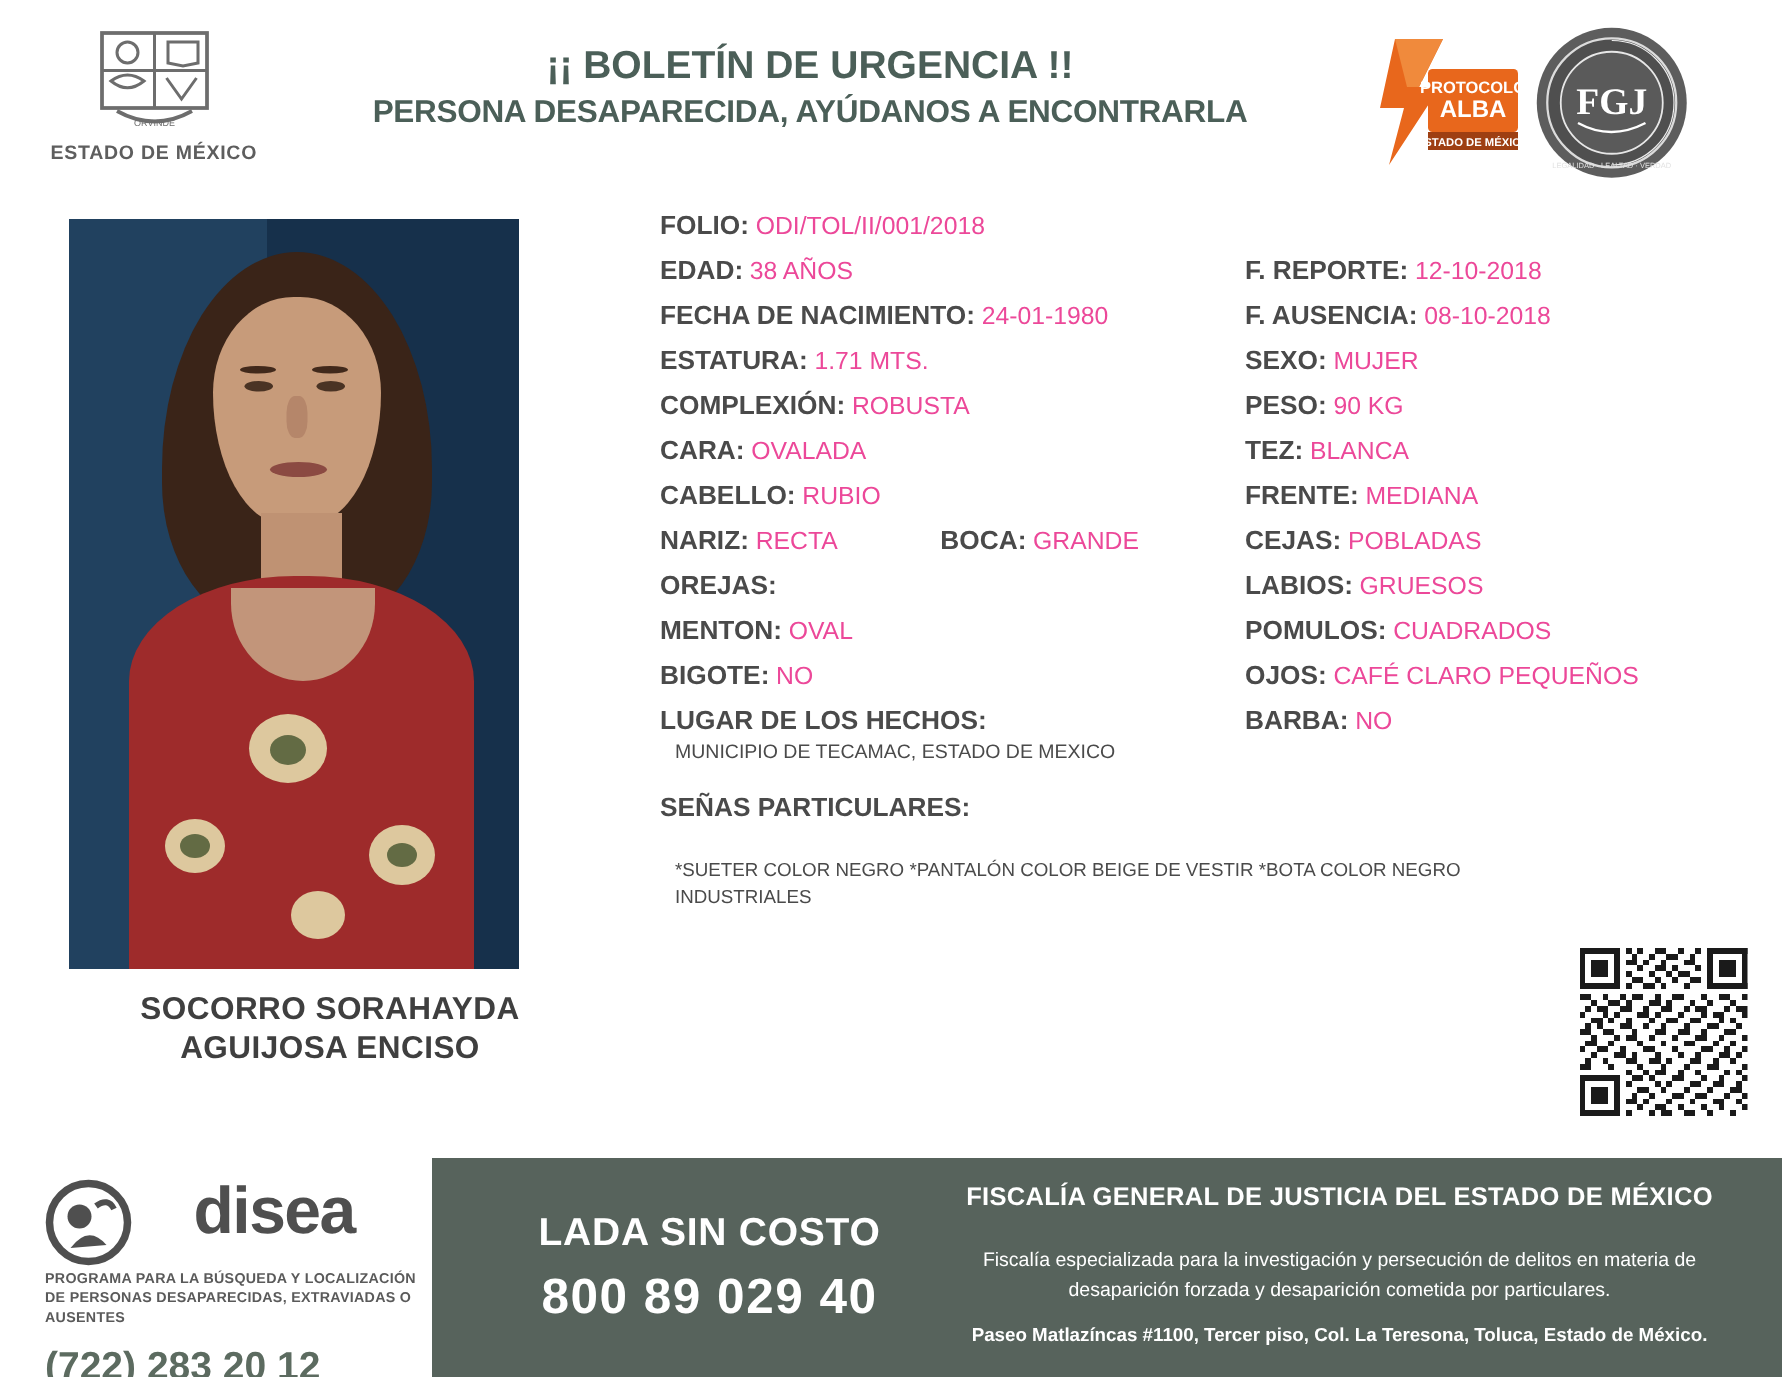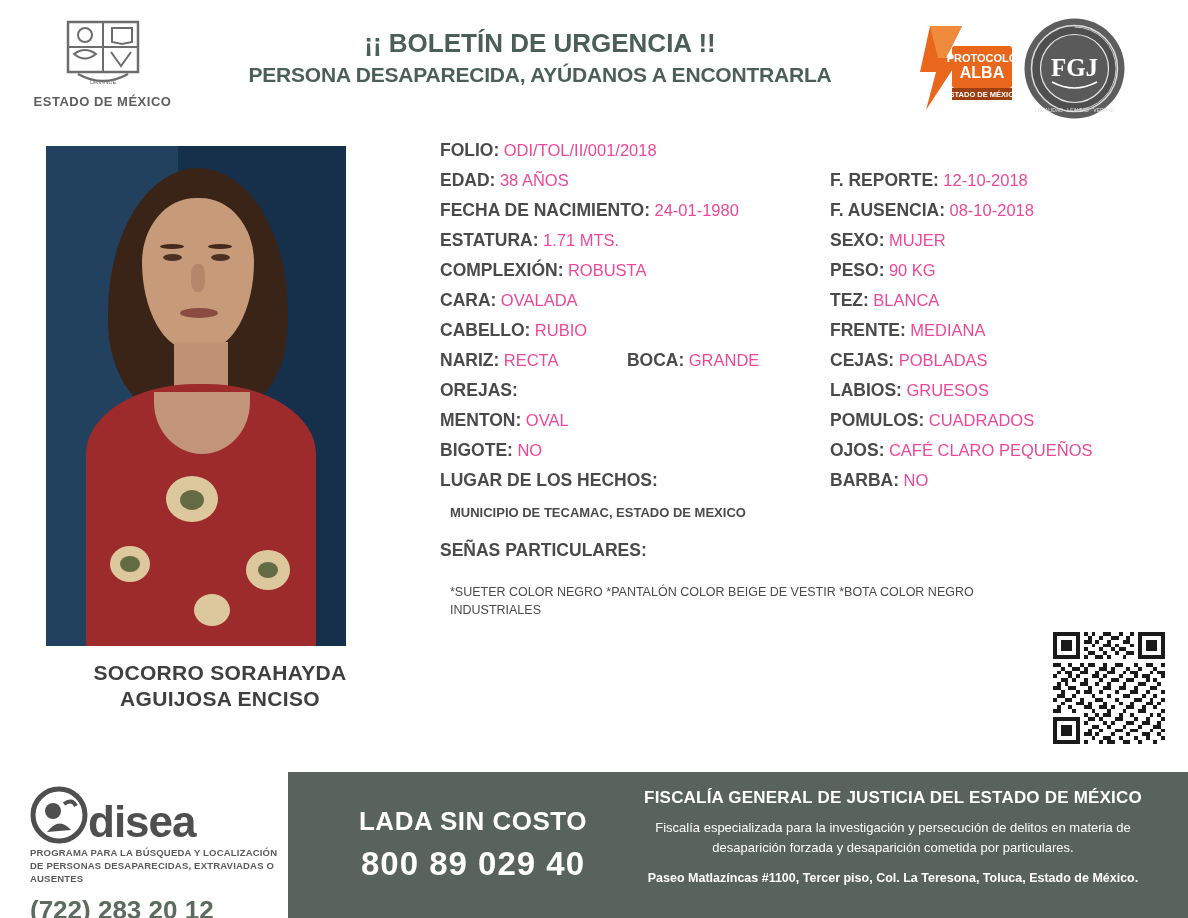--- a/index.html
+++ b/index.html
@@ -78,39 +78,39 @@
     position:absolute;left:46px;top:660px;width:348px;text-align:center;
     font-size:21px;font-weight:bold;color:#3f3f3f;line-height:1.25;letter-spacing:.3px;
   }
   
   .data{position:absolute;left:440px;top:140px;width:720px;}
   .row{display:flex;align-items:baseline;margin-bottom:9px;}
   .col-l{width:390px;}
   .col-r{width:330px;}
   .lbl{font-weight:bold;color:#4a4a4a;font-size:17.5px;}
   .val{color:#ec4899;font-size:16.5px;}
-  .sub{font-size:13px;color:#4a4a4a;margin-left:10px;margin-top:14px;font-weight:bold;}
+  .sub{font-size:13px;color:#4a4a4a;margin-left:10px;margin-top:2px;}
   .blk{margin-bottom:9px;}
   .blk .lbl{display:block;margin-top:20px;}
   .wrap-sm{font-size:12.5px;line-height:1.45;margin-left:10px;margin-top:2px;max-width:560px;}
   
   .qr{position:absolute;left:1053px;top:632px;width:112px;height:112px;}
   
   .footer{position:absolute;left:0;top:772px;width:1188px;height:146px;}
   .odisea{position:absolute;left:30px;top:14px;width:250px;}
   .odisea-word{font-size:44px;font-weight:bold;color:#4f4f4f;letter-spacing:-1px;line-height:1;}
   .odisea-sub{font-size:9.5px;font-weight:bold;color:#5a5a5a;line-height:1.35;letter-spacing:.2px;margin-top:3px;}
   .odisea-tel{font-size:26px;font-weight:bold;color:#5c6b60;margin-top:10px;}
   .grayband{position:absolute;left:288px;top:0;width:900px;height:146px;background:#57635c;}
   .lada{position:absolute;left:40px;top:34px;width:290px;color:#fff;text-align:center;}
   .lada-t{font-size:26px;font-weight:bold;letter-spacing:.5px;}
   .lada-n{font-size:33px;font-weight:bold;margin-top:8px;letter-spacing:1px;}
   .fisc{position:absolute;left:330px;top:16px;width:550px;color:#fff;text-align:center;}
   .fisc-t{font-size:17px;font-weight:bold;letter-spacing:.2px;}
-  .fisc-d{font-size:13px;line-height:1.5;margin-top:10px;}
+  .fisc-d{font-size:13px;line-height:1.5;margin-top:22px;}
   .fisc-a{font-size:12.5px;font-weight:bold;line-height:1.45;margin-top:12px;}
 </style>
 </head>
 <body>
 
 <div class="header">
 
   <div class="edomex-logo">
     <svg class="edomex-shield" viewBox="0 0 78 72">
       <rect x="4" y="4" width="70" height="50" fill="none" stroke="#6d6d6d" stroke-width="2.5"></rect>
@@ -523,21 +523,21 @@
         <rect x="18" y="28" width="2" height="1"></rect>
         <rect x="22" y="28" width="1" height="1"></rect>
         <rect x="26" y="28" width="1" height="1"></rect>
     </g>
   </svg>
 </div>
 
 <div class="footer">
 
   <div class="odisea">
-    <div style="display:flex;align-items:flex-end;">
+    <div style="display:flex;align-items:flex-start;gap:41px;">
       <svg width="58" height="58" viewBox="0 0 58 58">
         <circle cx="29" cy="29" r="26" fill="none" stroke="#4f4f4f" stroke-width="5"></circle>
         <circle cx="23" cy="25" r="8" fill="#4f4f4f"></circle>
         <path d="M17 46 q12 -16 24 -2" fill="#4f4f4f"></path>
         <path d="M34 18 q8 -6 12 2" stroke="#4f4f4f" stroke-width="4" fill="none"></path>
       </svg>
       <div class="odisea-word">disea</div>
     </div>
     <div class="odisea-sub">PROGRAMA PARA LA BÚSQUEDA Y LOCALIZACIÓN DE PERSONAS DESAPARECIDAS, EXTRAVIADAS O AUSENTES</div>
     <div class="odisea-tel">(722) 283 20 12</div>

